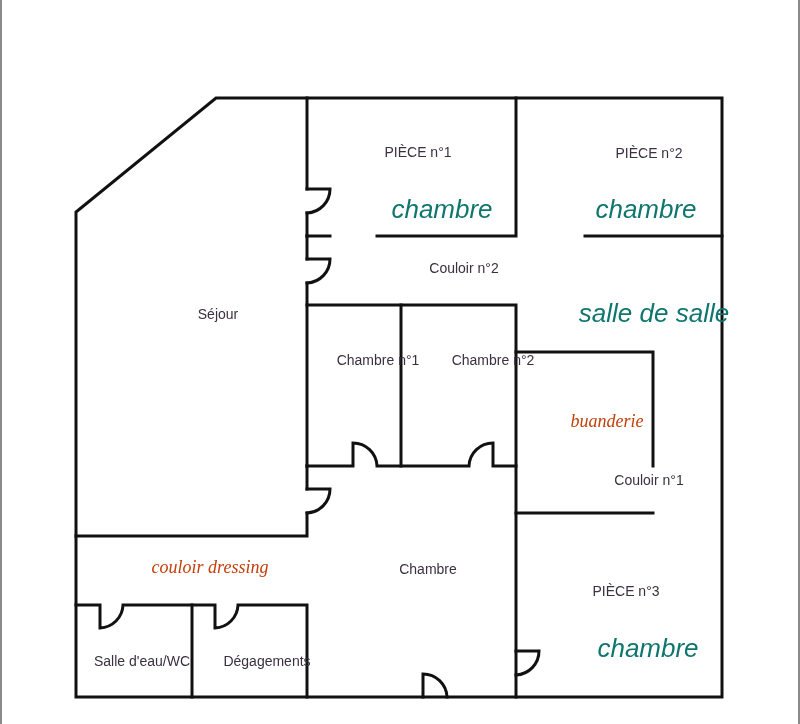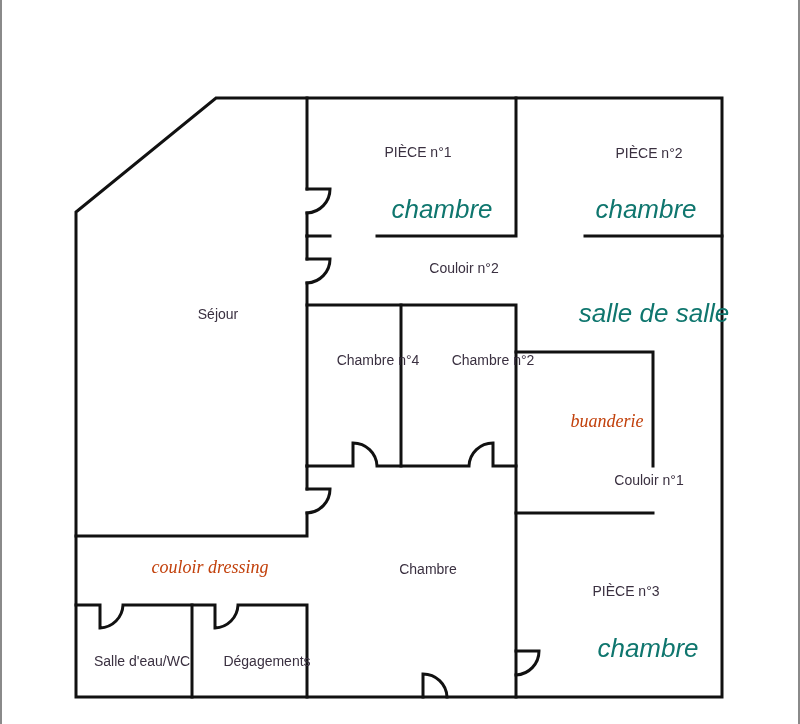--- a/index.html
+++ b/index.html
@@ -56,21 +56,21 @@
 <div class="label lbl-small" style="left:393px;top:152px">PIÈCE  n°1</div>
 <div class="label lbl-big" style="left:417px;top:209px">chambre</div>
 
 <div class="label lbl-small" style="left:624px;top:153px">PIÈCE  n°2</div>
 <div class="label lbl-big" style="left:621px;top:209px">chambre</div>
 
 <div class="label lbl-small" style="left:439px;top:268px">Couloir n°2</div>
 
 <div class="label lbl-big" style="left:629px;top:313px">salle de salle</div>
 
-<div class="label lbl-small" style="left:353px;top:360px">Chambre n°4</div>
+<div class="label lbl-small" style="left:353px;top:360px">Chambre n°1</div>
 <div class="label lbl-small" style="left:468px;top:360px">Chambre n°2</div>
 
 <div class="label lbl-med" style="left:582px;top:421px">buanderie</div>
 <div class="label lbl-small" style="left:624px;top:480px">Couloir n°1</div>
 
 <div class="label lbl-med" style="left:185px;top:567px">couloir dressing</div>
 
 <div class="label lbl-small" style="left:403px;top:569px">Chambre</div>
 
 <div class="label lbl-small" style="left:601px;top:591px">PIÈCE  n°3</div>

